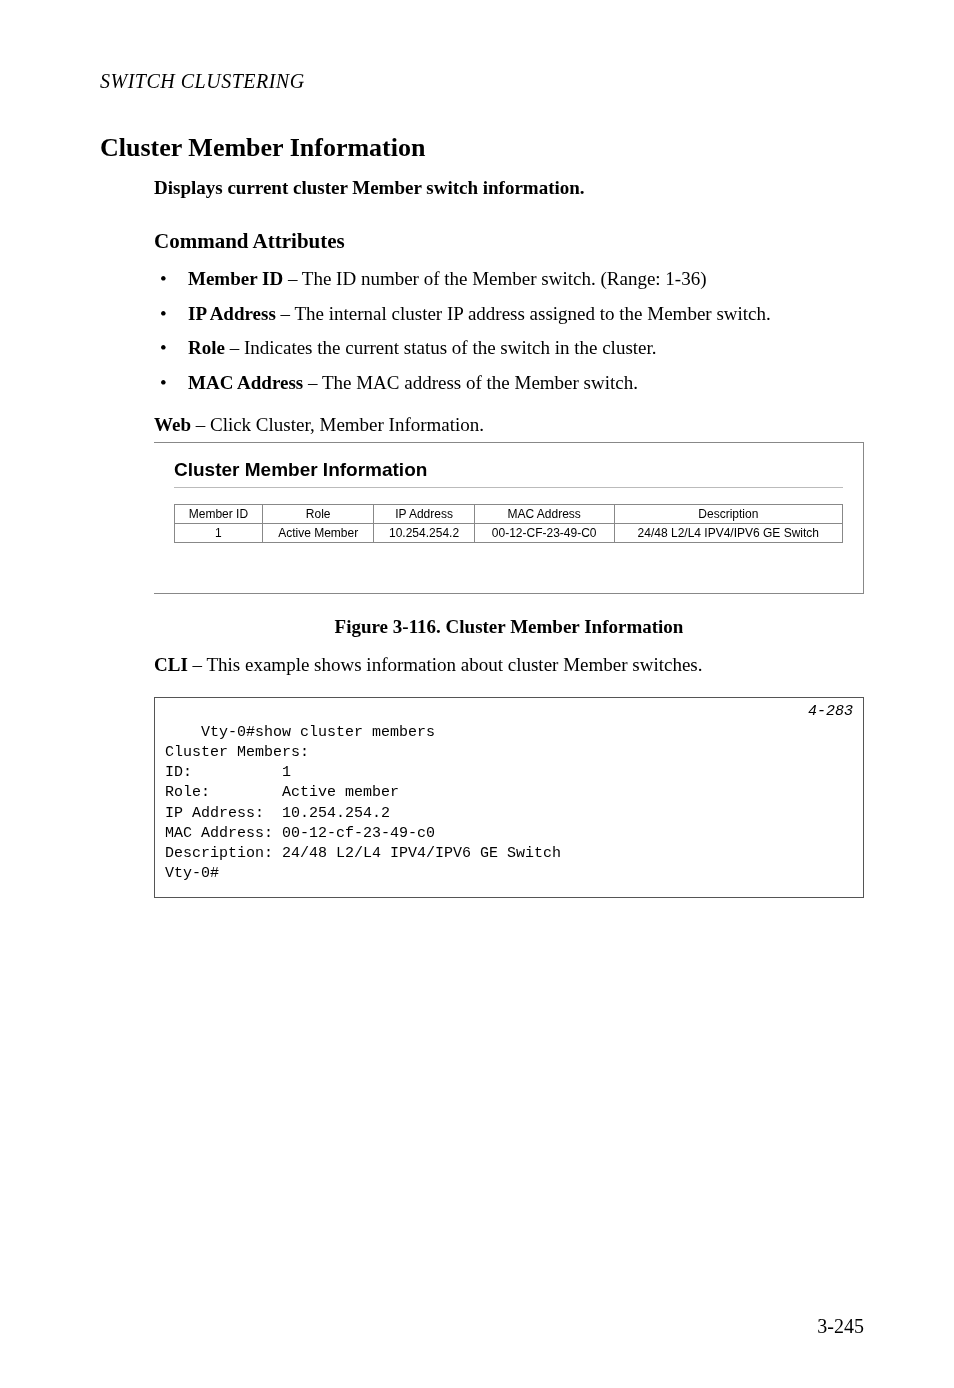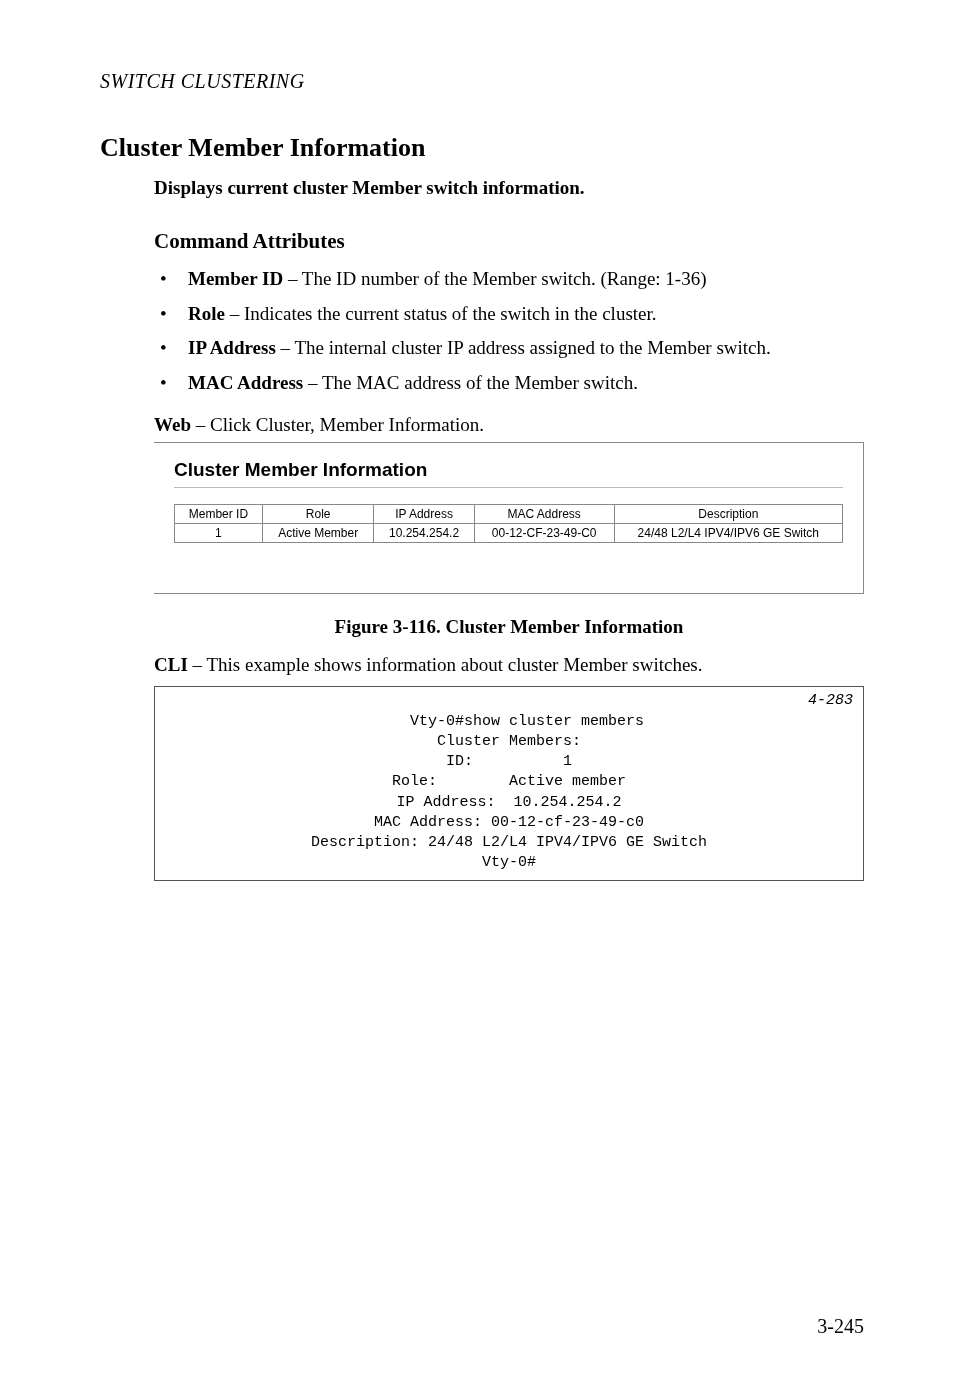--- a/index.html
+++ b/index.html
@@ -98,26 +98,25 @@
   .figure-caption {
     text-align: center;
     font-weight: bold;
     font-size: 19px;
     margin-bottom: 16px;
   }
   .code-box {
     border: 1px solid #555;
     font-family: "Courier New", monospace;
     font-size: 15px;
-    padding: 4px 10px 6px 10px;
+    padding: 4px 10px 12px 10px;
     line-height: 1.35;
     white-space: pre;
     position: relative;
-    margin-top: 10px;
-    text-align: center;
+    margin-top: 21px;
   }
   .code-ref {
     position: absolute;
     right: 10px;
     top: 4px;
     font-style: italic;
   }
   .page-num {
     position: absolute;
     bottom: 50px;
@@ -132,22 +131,22 @@
 
 <div class="h2">Cluster Member Information</div>
 
 <div class="body-indent">
   <div class="intro">Displays current cluster Member switch information.</div>
 
   <div class="h3">Command Attributes</div>
 
   <ul class="bullets">
     <li><b>Member ID</b><span> – The ID number of the Member switch. (Range: 1-36)</span></li>
+    <li><b>IP Address</b><span> – The internal cluster IP address assigned to the Member switch.</span></li>
     <li><b>Role</b><span> – Indicates the current status of the switch in the cluster.</span></li>
-    <li><b>IP Address</b><span> – The internal cluster IP address assigned to the Member switch.</span></li>
     <li><b>MAC Address</b><span> – The MAC address of the Member switch.</span></li>
   </ul>
 
   <div class="web-line"><b>Web</b><span> – Click Cluster, Member Information.</span></div>
 
   <div class="screenshot-box">
     <div class="screenshot-title">Cluster Member Information</div>
     <hr class="screenshot-hr">
     <table class="cluster-table">
       <tbody>

